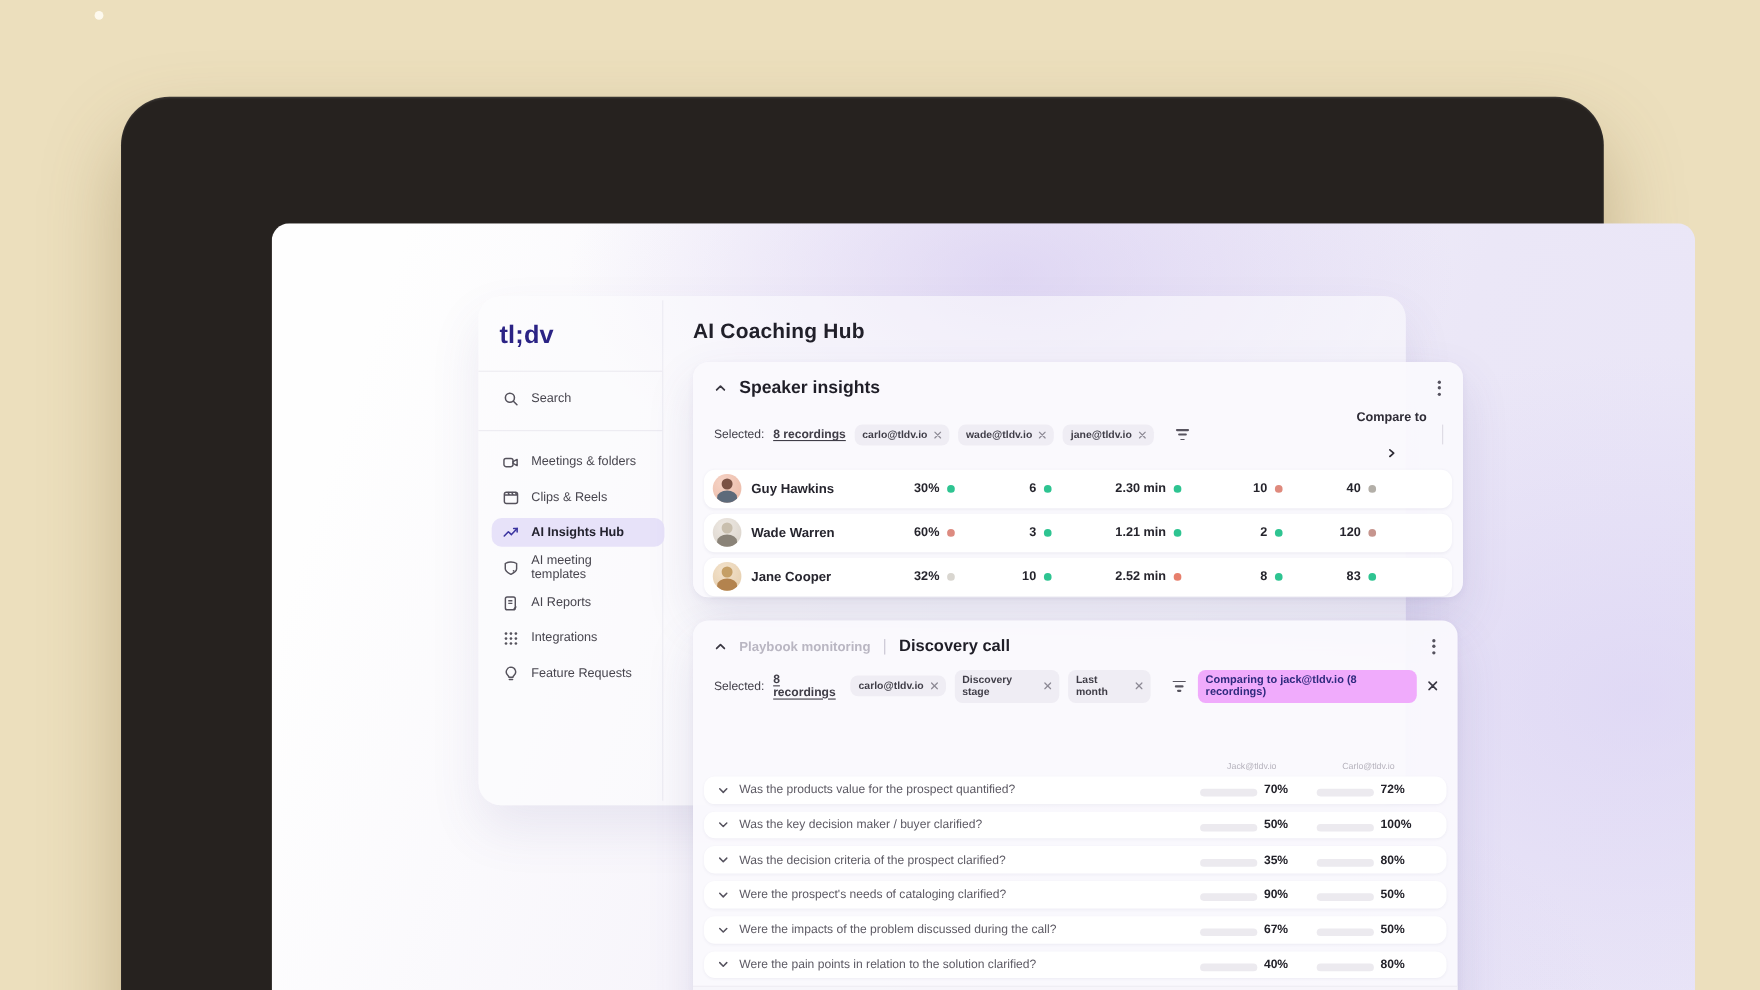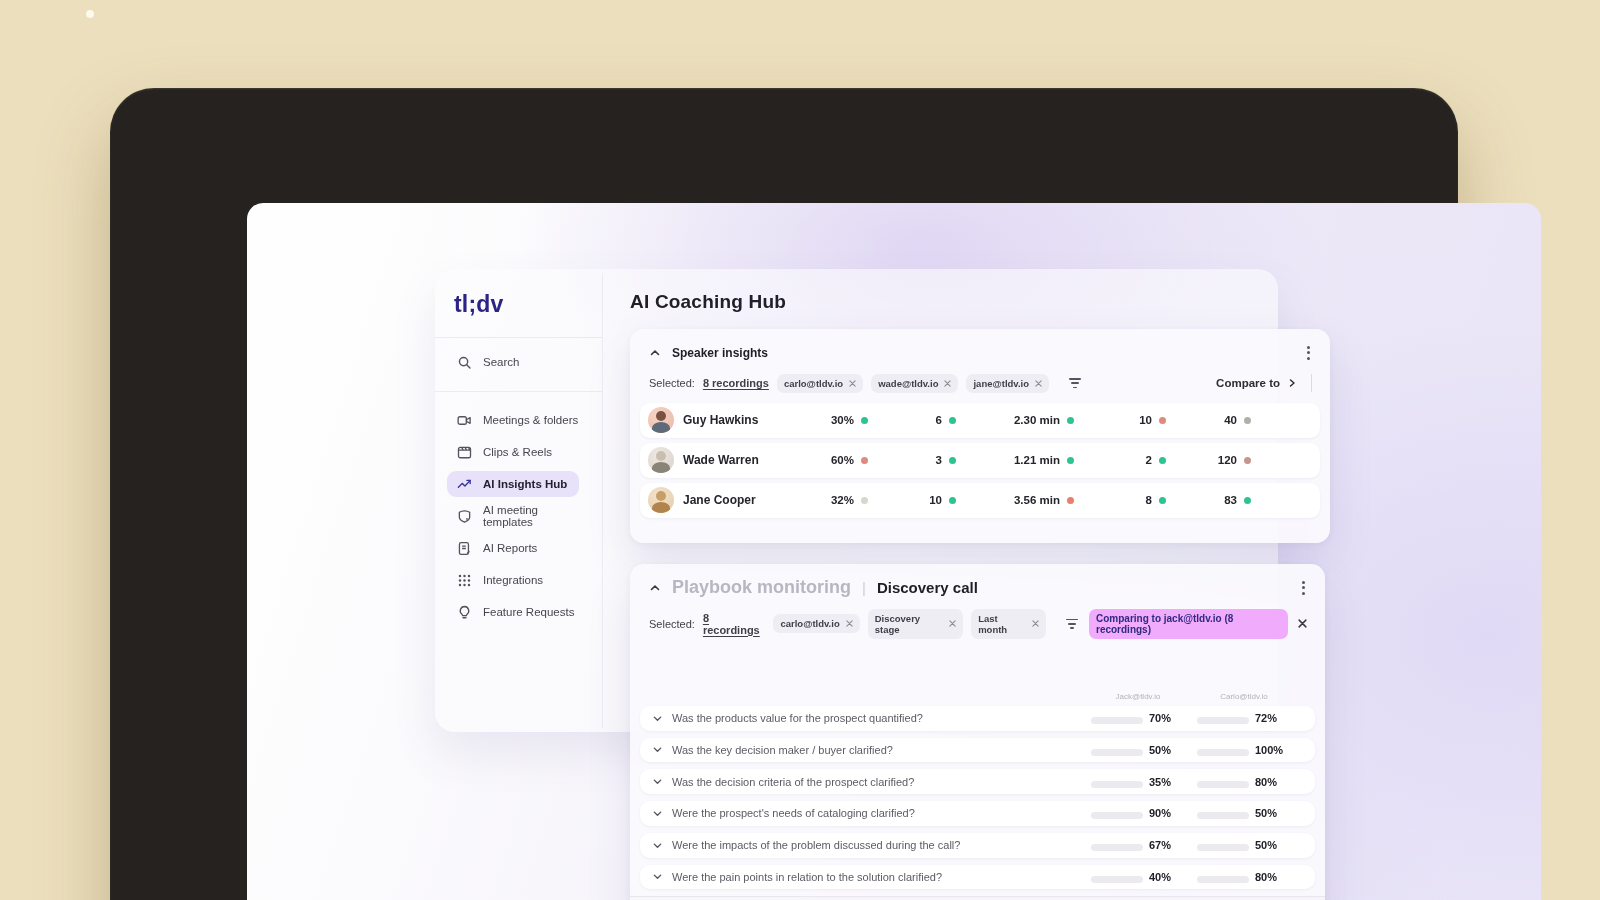--- a/index.html
+++ b/index.html
@@ -29,38 +29,38 @@
   .side-item .ic{display:flex;color:#55525c;}
   .side-item.active{background:#e7e2f9;color:#23222e;font-weight:600;}
   .side-item.active .ic{color:#3b34a0;}
 
   .page-title{position:absolute;left:383px;top:88px;font-size:19px;font-weight:600;color:#21202a;letter-spacing:.2px;}
 
   
   .card{position:absolute;border-radius:14px;background:rgba(250,249,253,.94);
         box-shadow:0 20px 44px rgba(80,70,140,.13), 0 2px 6px rgba(80,70,140,.06);}
   .card-head{display:flex;align-items:center;gap:11px;padding:13px 16px 7px 19px;}
-  .card-title{font-size:12px;font-weight:600;color:#1f1e27;}
-  .card-title-muted{font-size:18px;font-weight:600;color:#b9b6c2;}
+  .card-title{font-size:16px;font-weight:600;color:#1f1e27;}
+  .card-title-muted{font-size:12px;font-weight:600;color:#b9b6c2;}
   .title-sep{font-size:15px;color:#cfccd8;font-weight:400;}
   .kebab{margin-left:auto;display:flex;flex-direction:column;gap:2.4px;padding:4px;cursor:pointer;}
   .kebab i{width:3px;height:3px;border-radius:50%;background:#55525e;}
 
   .filter-row{display:flex;align-items:center;gap:8px;padding:3px 18px 10px 19px;font-size:11px;color:#403e48;}
   .sel-label{font-weight:400;}
   .sel-link{font-weight:600;text-decoration:underline;text-underline-offset:2px;cursor:pointer;}
   .chip{display:flex;align-items:center;gap:6px;background:#efedf4;border-radius:7px;padding:4px 7px;
         font-size:9.5px;font-weight:700;color:#3f3d47;}
   .chip .x{display:flex;color:#8d8a95;cursor:pointer;}
   .chip-purple{background:#f0abfc;color:#2f2a7e;font-size:10px;margin-left:auto;}
   .chip-x-out{display:flex;color:#3a3844;cursor:pointer;margin-left:2px;}
   .funnel{display:flex;flex-direction:column;gap:2.6px;margin-left:9px;cursor:pointer;padding:3px;}
   .funnel i{height:1.6px;border-radius:2px;background:#57545f;display:block;}
   .funnel i:nth-child(1){width:12px;}.funnel i:nth-child(2){width:8px;margin-left:2px;}.funnel i:nth-child(3){width:4px;margin-left:4px;}
-  .compare{margin-left:auto;display:flex;align-items:center;gap:7px;font-size:11.5px;font-weight:600;color:#2e2c36;cursor:pointer;}
+  .compare{margin-left:auto;display:flex;align-items:center;gap:21px;font-size:11.5px;font-weight:600;color:#2e2c36;cursor:pointer;flex-direction:column;}
   .vrule{width:1px;height:18px;background:#dcd9e3;margin-left:6px;}
 
   
   .cols-head,.srow{display:grid;grid-template-columns:140px 80px 88px 118px 92px 85px;align-items:center;}
   .cols-head{padding:0 59px 5px 26px;margin:0 10px;}
   .cols-head span{font-size:8px;color:#b5b2bc;text-align:right;white-space:nowrap;justify-self:end;}
   .srow{height:35px;background:#fff;border-radius:10px;margin:0 10px 5px;padding-left:8px;padding-right:59px;
         box-shadow:0 1px 3px rgba(50,45,100,.06);}
   .who{display:flex;align-items:center;gap:9px;}
   .avatar{width:26px;height:26px;border-radius:50%;position:relative;overflow:hidden;flex:none;}
@@ -135,21 +135,21 @@
       <div class="side-item" style="left:200px;top:236px;width:146px;">
         <span class="ic">
           <svg width="15" height="15" viewBox="0 0 16 16" fill="none" stroke="currentColor" stroke-width="1.4" stroke-linejoin="round">
               <rect x="1.6" y="2.6" width="12.8" height="11" rx="2"></rect>
               <path d="M5 2.6 6.6 5.4 M8.6 2.6 10.2 5.4 M12.2 2.6 13.8 5.4 M1.6 5.4h12.8"></path>
             </svg>
         </span>
         <span>Clips &amp; Reels</span>
       </div>
 
-      <div class="side-item active" style="left:200px;top:268px;width:132px;">
+      <div class="side-item active" style="left:200px;top:268px;width:157px;">
         <span class="ic">
           <svg width="15" height="15" viewBox="0 0 16 16" fill="none" stroke="currentColor" stroke-width="1.5" stroke-linecap="round" stroke-linejoin="round">
               <polyline points="1.5,11 5.5,6.8 8.5,9.6 14,3.6"></polyline>
               <polyline points="10.6,3.6 14,3.6 14,7"></polyline>
             </svg>
         </span>
         <span>AI Insights Hub</span>
       </div>
 
       <div class="side-item" style="left:200px;top:300px;width:152px;">
@@ -321,21 +321,21 @@
             </span>
           <span class="mcell">
               <span class="mval">32%</span>
               <span class="dot" style="background: rgb(217, 214, 208);"></span>
             </span>
           <span class="mcell">
               <span class="mval">10</span>
               <span class="dot" style="background: rgb(46, 196, 145);"></span>
             </span>
           <span class="mcell">
-              <span class="mval">3.56 min</span>
+              <span class="mval">2.52 min</span>
               <span class="dot" style="background: rgb(231, 127, 108);"></span>
             </span>
           <span class="mcell">
               <span class="mval">8</span>
               <span class="dot" style="background: rgb(46, 196, 145);"></span>
             </span>
           <span class="mcell">
               <span class="mval">83</span>
               <span class="dot" style="background: rgb(46, 196, 145);"></span>
             </span>

